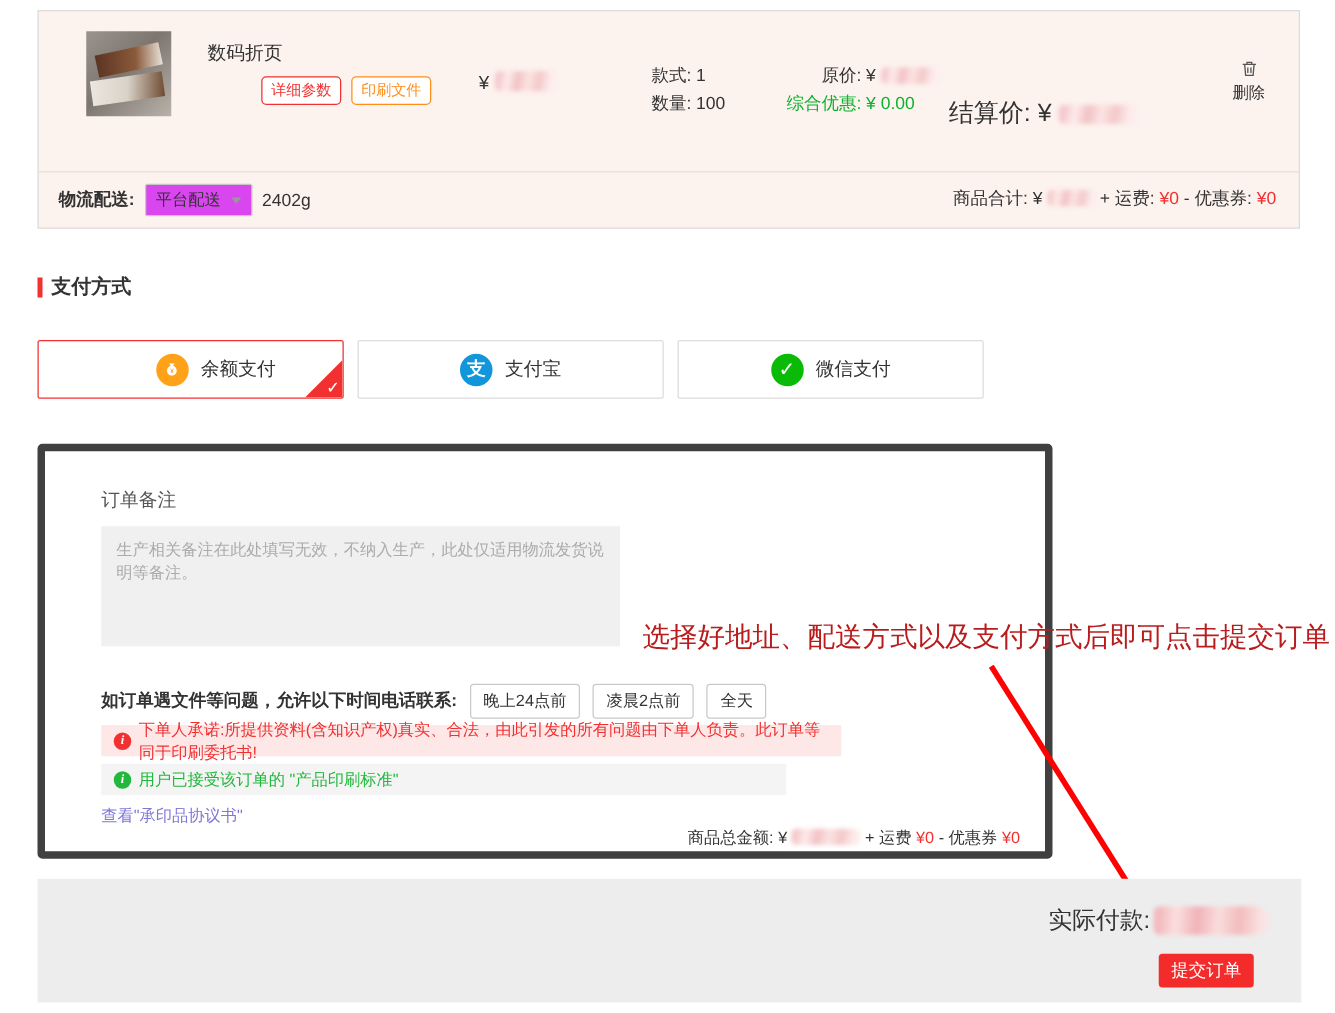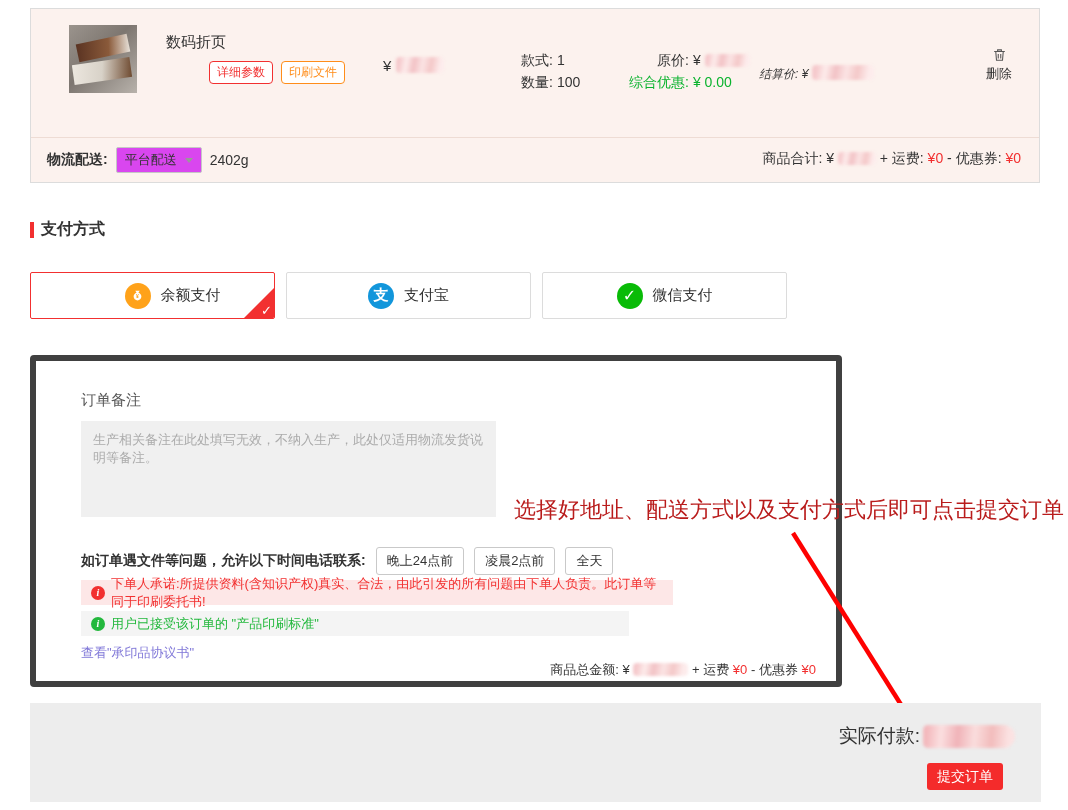--- a/index.html
+++ b/index.html
@@ -23,21 +23,21 @@
   .tag-orange { color:#ff8d1a; border:1px solid #ff8d1a; }
   .unit-price { position:absolute; left:352px; top:48px; font-size:15px; }
   .smudge { display:inline-block; vertical-align:-2px; border-radius:4px;
     background:linear-gradient(100deg,#f5c9cc 8%,#fdeceb 22%,#f2c2c5 38%,#fbe4e4 55%,#f4c8c8 72%,#fdecec 90%);
     filter:blur(1.5px); }
   .spec-col { position:absolute; left:452px; top:40px; font-size:14px; line-height:22px; }
   .spec-col .lbl { display:inline-block; width:70px; text-align:right; }
   .price-col { position:absolute; left:566px; top:40px; font-size:14px; line-height:22px; }
   .price-col .lbl { display:inline-block; width:92px; text-align:right; }
   .green-text { color:#0ab32e; }
-  .settle { position:absolute; left:728px; top:56px; font-size:12px;font-style:italic; }
+  .settle { position:absolute; left:728px; top:68px; font-size:20px; }
   .delete-col { position:absolute; left:938px; top:38px; width:60px; text-align:center;
     font-size:13px; color:#333; cursor:pointer; }
   .delete-col svg { display:block; margin:0 auto 2px; }
 
   .card-footer { position:absolute; left:0; right:0; bottom:0; height:45px;
     border-top:1px solid #eedcd4; }
   .ship-left { position:absolute; left:16px; top:9px; display:flex; align-items:center; gap:8px; font-size:14px; }
   .ship-label { font-weight:bold; }
   .select-box { display:flex; align-items:center; gap:8px; background:#d946ef; border:1px solid #c6c6c6;
     border-radius:2px; padding:3px 8px; font-size:13px; cursor:pointer; color:#333; }

